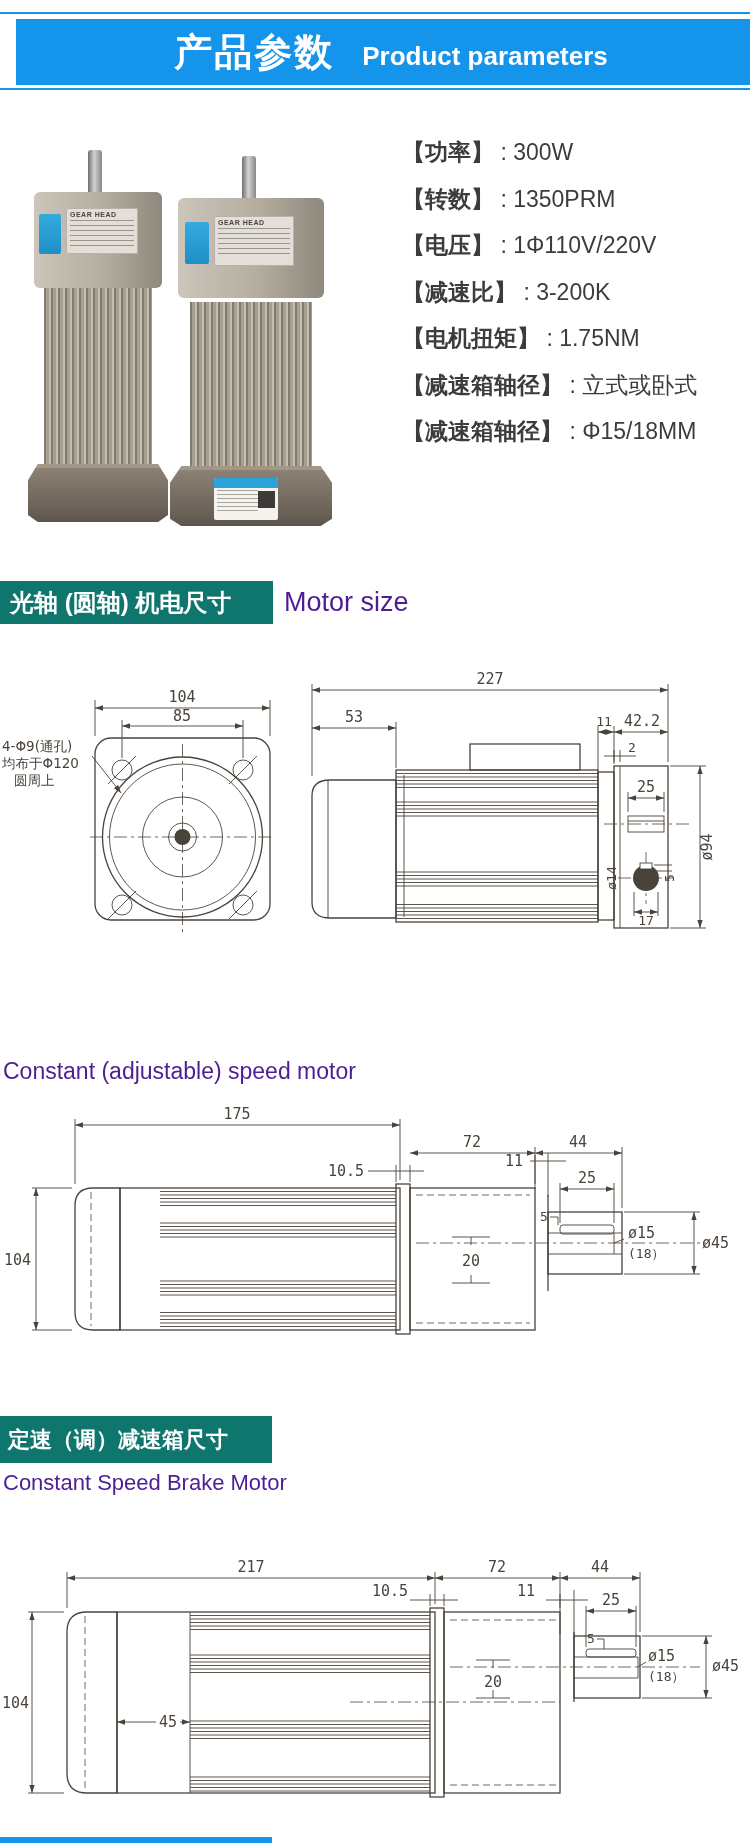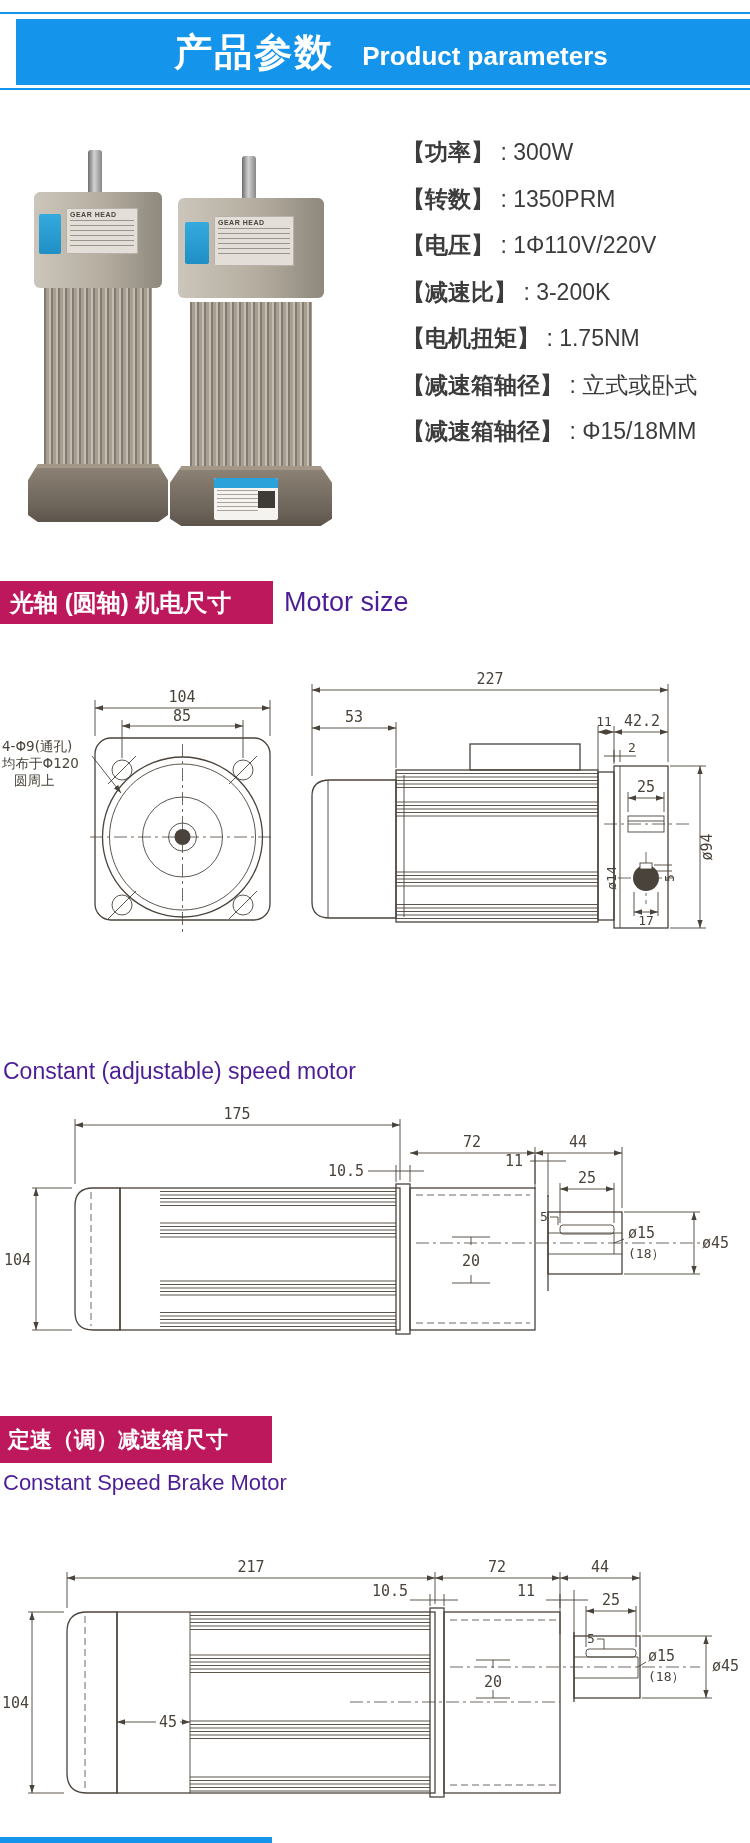--- a/index.html
+++ b/index.html
@@ -30,21 +30,21 @@
   .base-label .bar{display:block;height:10px;background:#2ba2da;border-radius:2px 2px 0 0;}
   .base-label .txt{display:block;margin:2px 20px 0 3px;height:24px;
           background:repeating-linear-gradient(180deg,#a9a49b 0 1px,transparent 1px 4px);}
   .base-label .qr{position:absolute;right:3px;top:13px;width:17px;height:17px;background:#3e3b36;}
   
   .specs{position:absolute;left:402px;top:129px;color:#3c3c3c;}
   .spec-row{height:46.5px;line-height:46.5px;font-size:23px;white-space:nowrap;}
   .spec-label{font-weight:600;}
   .spec-sep{white-space:pre;}
   
-  .section-bar{position:absolute;left:0;background:#be185d;color:#fff;font-weight:bold;
+  .section-bar{position:absolute;left:0;background:#0f766e;color:#fff;font-weight:bold;
                display:flex;align-items:center;padding-left:10px;box-sizing:border-box;}
   .section-en{position:absolute;color:#4c1d95;}
   
   .draw{position:absolute;left:0;width:750px;}
   .ol{stroke:#4a433b;stroke-width:1.3;fill:none;}
   .tl{stroke:#4a433b;stroke-width:0.9;fill:none;}
   .cl{stroke:#4a433b;stroke-width:0.8;fill:none;stroke-dasharray:13 4 3 4;}
   .hd{stroke:#4a433b;stroke-width:0.8;fill:none;stroke-dasharray:7 4;}
   .dt{font-family:"DejaVu Sans Mono",monospace;font-size:15px;fill:#4a433b;text-anchor:middle;}
   .dts{font-family:"DejaVu Sans Mono",monospace;font-size:13px;fill:#4a433b;text-anchor:middle;}

